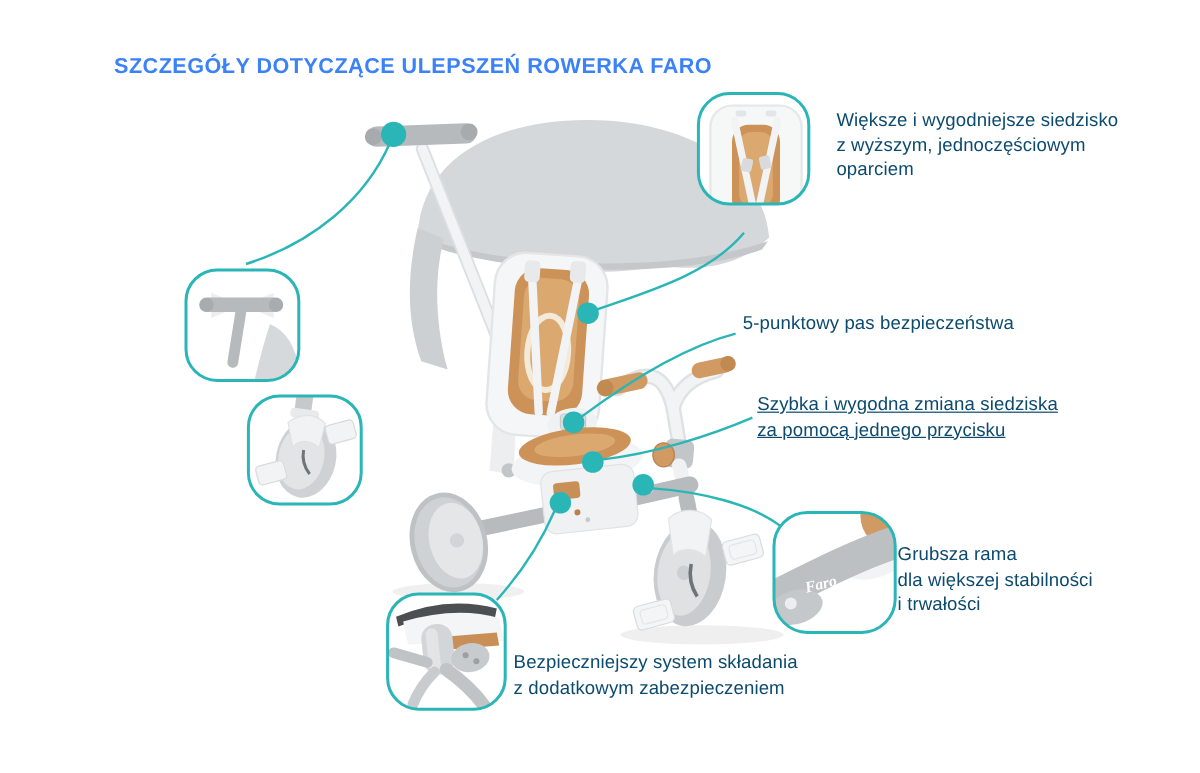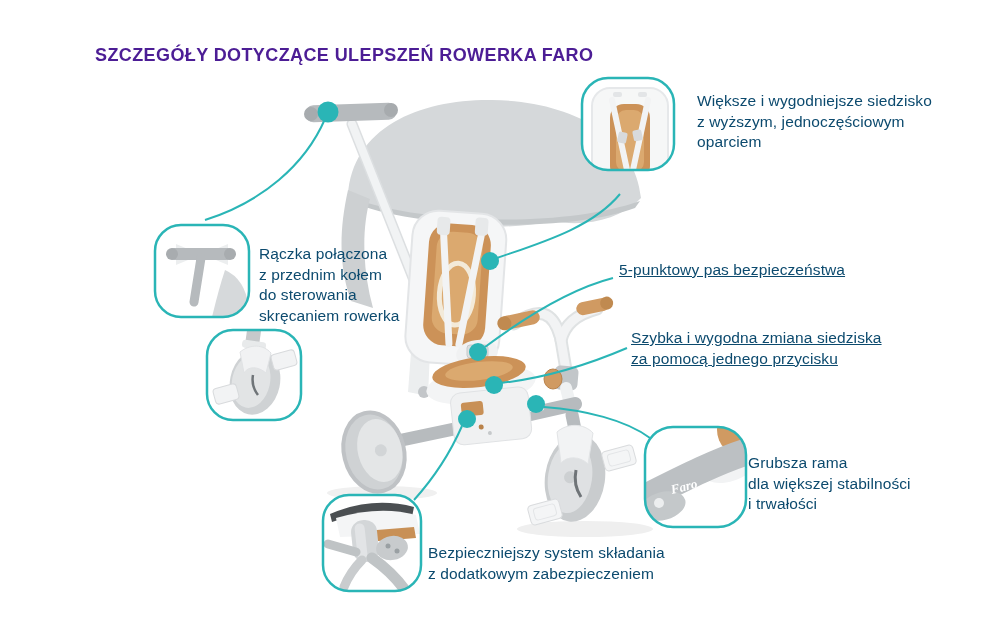--- a/index.html
+++ b/index.html
@@ -3,29 +3,29 @@
 <meta charset="utf-8">
 <style>
   html,body{margin:0;padding:0;background:#ffffff;}
   .stage{
     position:relative;width:1000px;height:644px;background:#ffffff;
     font-family:"Liberation Sans", sans-serif;overflow:hidden;
   }
   .stage svg{position:absolute;left:0;top:0;}
   .title{
     position:absolute;left:95px;top:45px;
-    font-size:18px;font-weight:700;letter-spacing:.4px;color:#4c1d95;
+    font-size:18px;font-weight:700;letter-spacing:.4px;color:#3b82f6;
   }
   .label{
     position:absolute;color:#0c4a6e;font-size:15.5px;line-height:20.5px;
     white-space:pre-line;letter-spacing:.1px;
   }
   .lbl-seat{left:697px;top:91px;}
   .lbl-handle{left:259px;top:244px;}
-  .lbl-belt{left:619px;top:260px;text-decoration:underline;}
+  .lbl-belt{left:619px;top:260px;}
   .lbl-seatchange{left:631px;top:328px;text-decoration:underline;}
   .lbl-frame{left:748px;top:453px;}
   .lbl-fold{left:428px;top:543px;}
 </style>
 </head>
 <body>
 
 <div class="stage">
 
   <svg width="1000" height="644" viewBox="0 0 1000 644">
@@ -254,24 +254,20 @@
       <rect x="323" y="495" width="98" height="96" rx="26" fill="none" stroke="#2ab5b6" stroke-width="2.5"></rect>
     </g>
   </svg>
 
   <div class="title">SZCZEGÓŁY DOTYCZĄCE ULEPSZEŃ ROWERKA FARO</div>
 
   <div class="label lbl-seat">Większe i wygodniejsze siedzisko
 z wyższym, jednoczęściowym
 oparciem</div>
 
-  <div class="label lbl-handle">Rączka połączona
-z przednim kołem
-do sterowania
-skręcaniem rowerka</div>
 
   <div class="label lbl-belt">5-punktowy pas bezpieczeństwa</div>
 
   <div class="label lbl-seatchange">Szybka i wygodna zmiana siedziska
 za pomocą jednego przycisku</div>
 
   <div class="label lbl-frame">Grubsza rama
 dla większej stabilności
 i trwałości</div>
 

